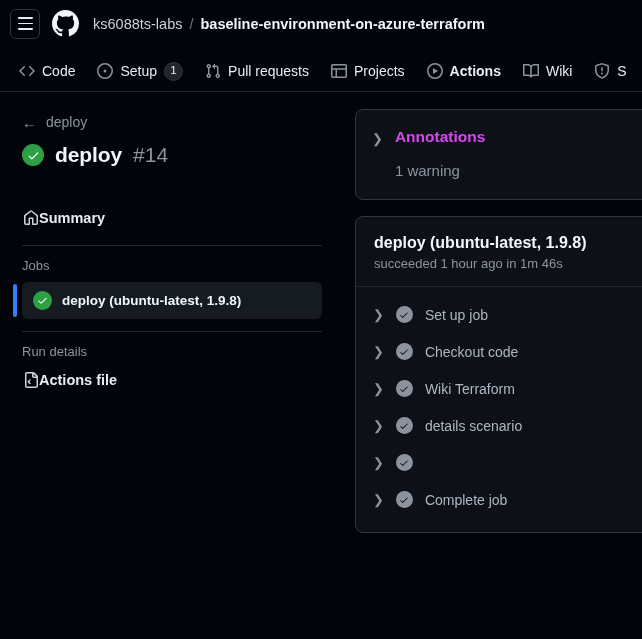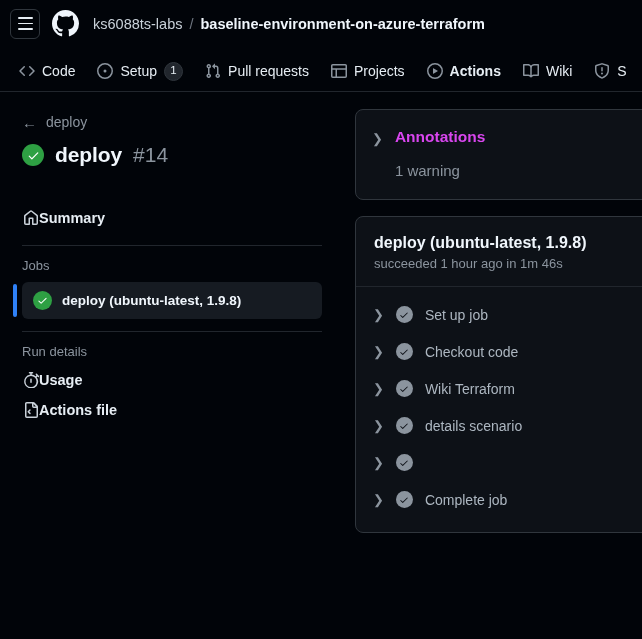--- a/index.html
+++ b/index.html
@@ -468,28 +468,20 @@
             <path d="M13.78 4.22a.75.75 0 0 1 0 1.06l-7.25 7.25a.75.75 0 0 1-1.06 0L2.22 9.28a.751.751 0 0 1 .018-1.042.751.751 0 0 1 1.042-.018L6 10.94l6.72-6.72a.75.75 0 0 1 1.06 0Z"></path>
           </svg>
       </span>
       <span>deploy (ubuntu-latest, 1.9.8)</span>
     </div>
 
     <div class="side-divider"></div>
 
     <div class="run-details-label">Run details</div>
 
-    <div class="side-row">
-      <span class="side-icon">
-        <svg width="16" height="16" viewBox="0 0 16 16" fill="currentColor">
-            <path d="M5.75.75A.75.75 0 0 1 6.5 0h3a.75.75 0 0 1 0 1.5h-.75v1.053a7.001 7.001 0 0 1 3.82 1.613l.787-.787-.53-.53a.75.75 0 0 1 1.06-1.061l2.122 2.121a.75.75 0 0 1-1.061 1.06l-.53-.53-.729.729A7 7 0 1 1 7.25 2.553V1.5H6.5a.75.75 0 0 1-.75-.75ZM8 4a5.5 5.5 0 1 0 .001 11.001A5.5 5.5 0 0 0 8 4Zm.75 3.25v3a.75.75 0 0 1-1.5 0v-3a.75.75 0 0 1 1.5 0Z"></path>
-          </svg>
-      </span>
-      <span>Usage</span>
-    </div>
 
     <div class="side-row">
       <span class="side-icon">
         <svg width="16" height="16" viewBox="0 0 16 16" fill="currentColor">
             <path d="M2 1.75C2 .784 2.784 0 3.75 0h6.586c.464 0 .909.184 1.237.513l2.914 2.914c.329.328.513.773.513 1.237v9.586A1.75 1.75 0 0 1 13.25 16h-9.5A1.75 1.75 0 0 1 2 14.25Zm1.75-.25a.25.25 0 0 0-.25.25v12.5c0 .138.112.25.25.25h9.5a.25.25 0 0 0 .25-.25V6h-2.75A1.75 1.75 0 0 1 9 4.25V1.5Zm6.75.56v2.19c0 .138.112.25.25.25h2.19Zm-3.03 5.4a.75.75 0 0 1 0 1.06L6.31 9.69l1.16 1.17a.75.75 0 1 1-1.06 1.06L4.72 10.22a.75.75 0 0 1 0-1.06L6.41 7.47a.75.75 0 0 1 1.06 0Z"></path>
           </svg>
       </span>
       <span>Actions file</span>
     </div>
 

